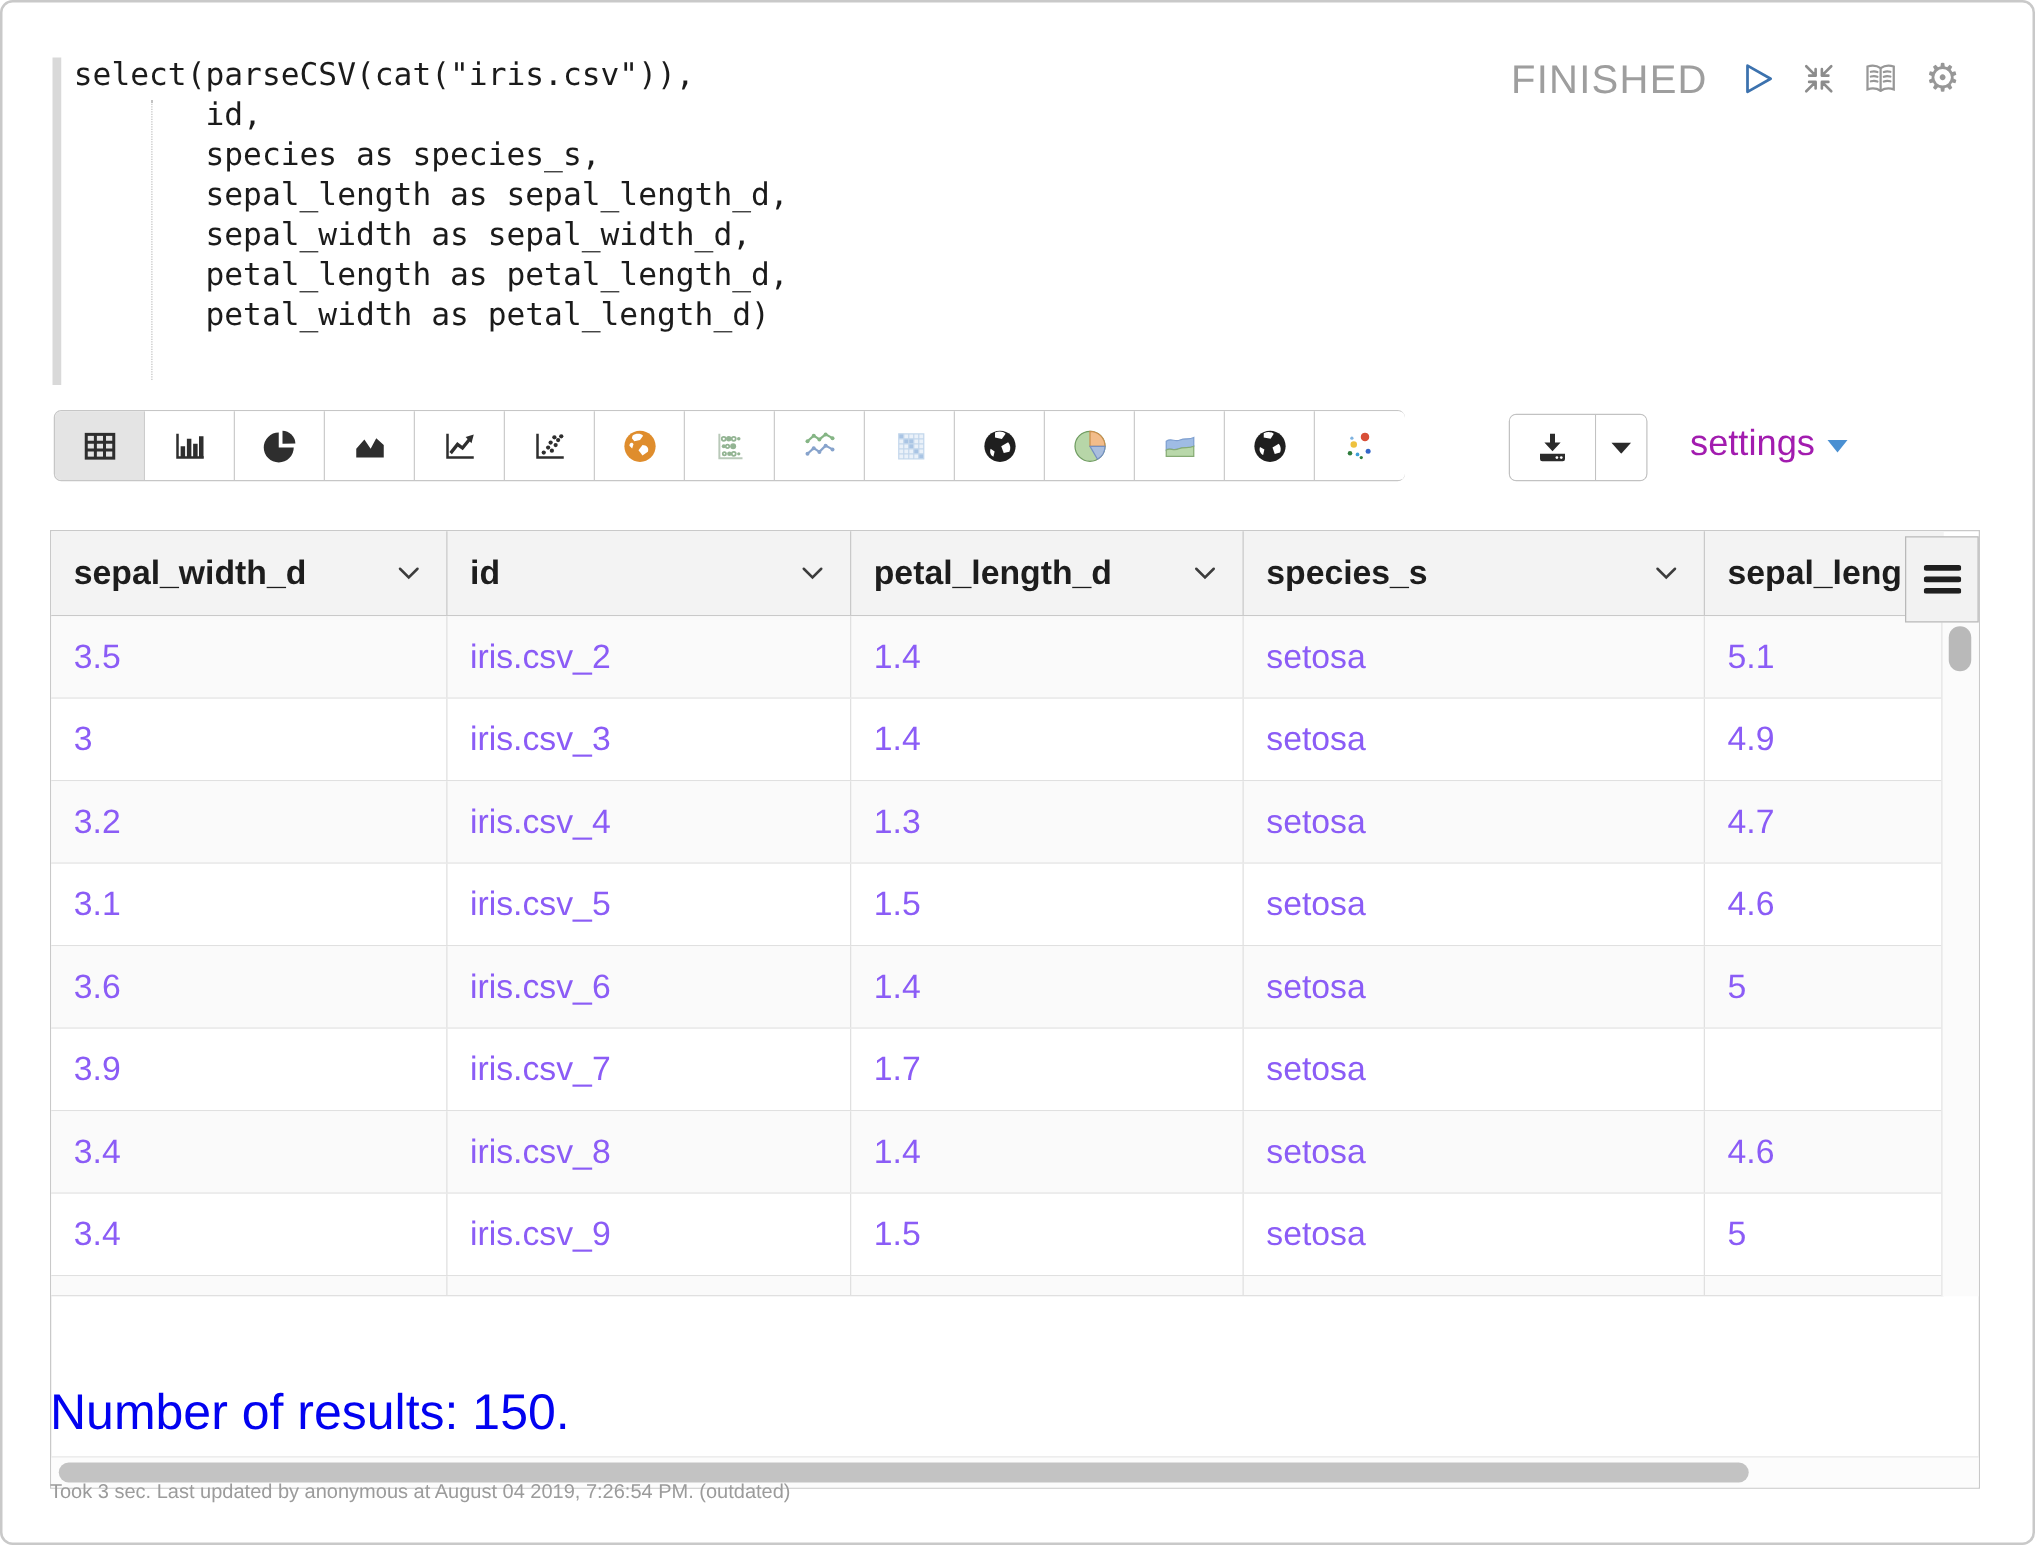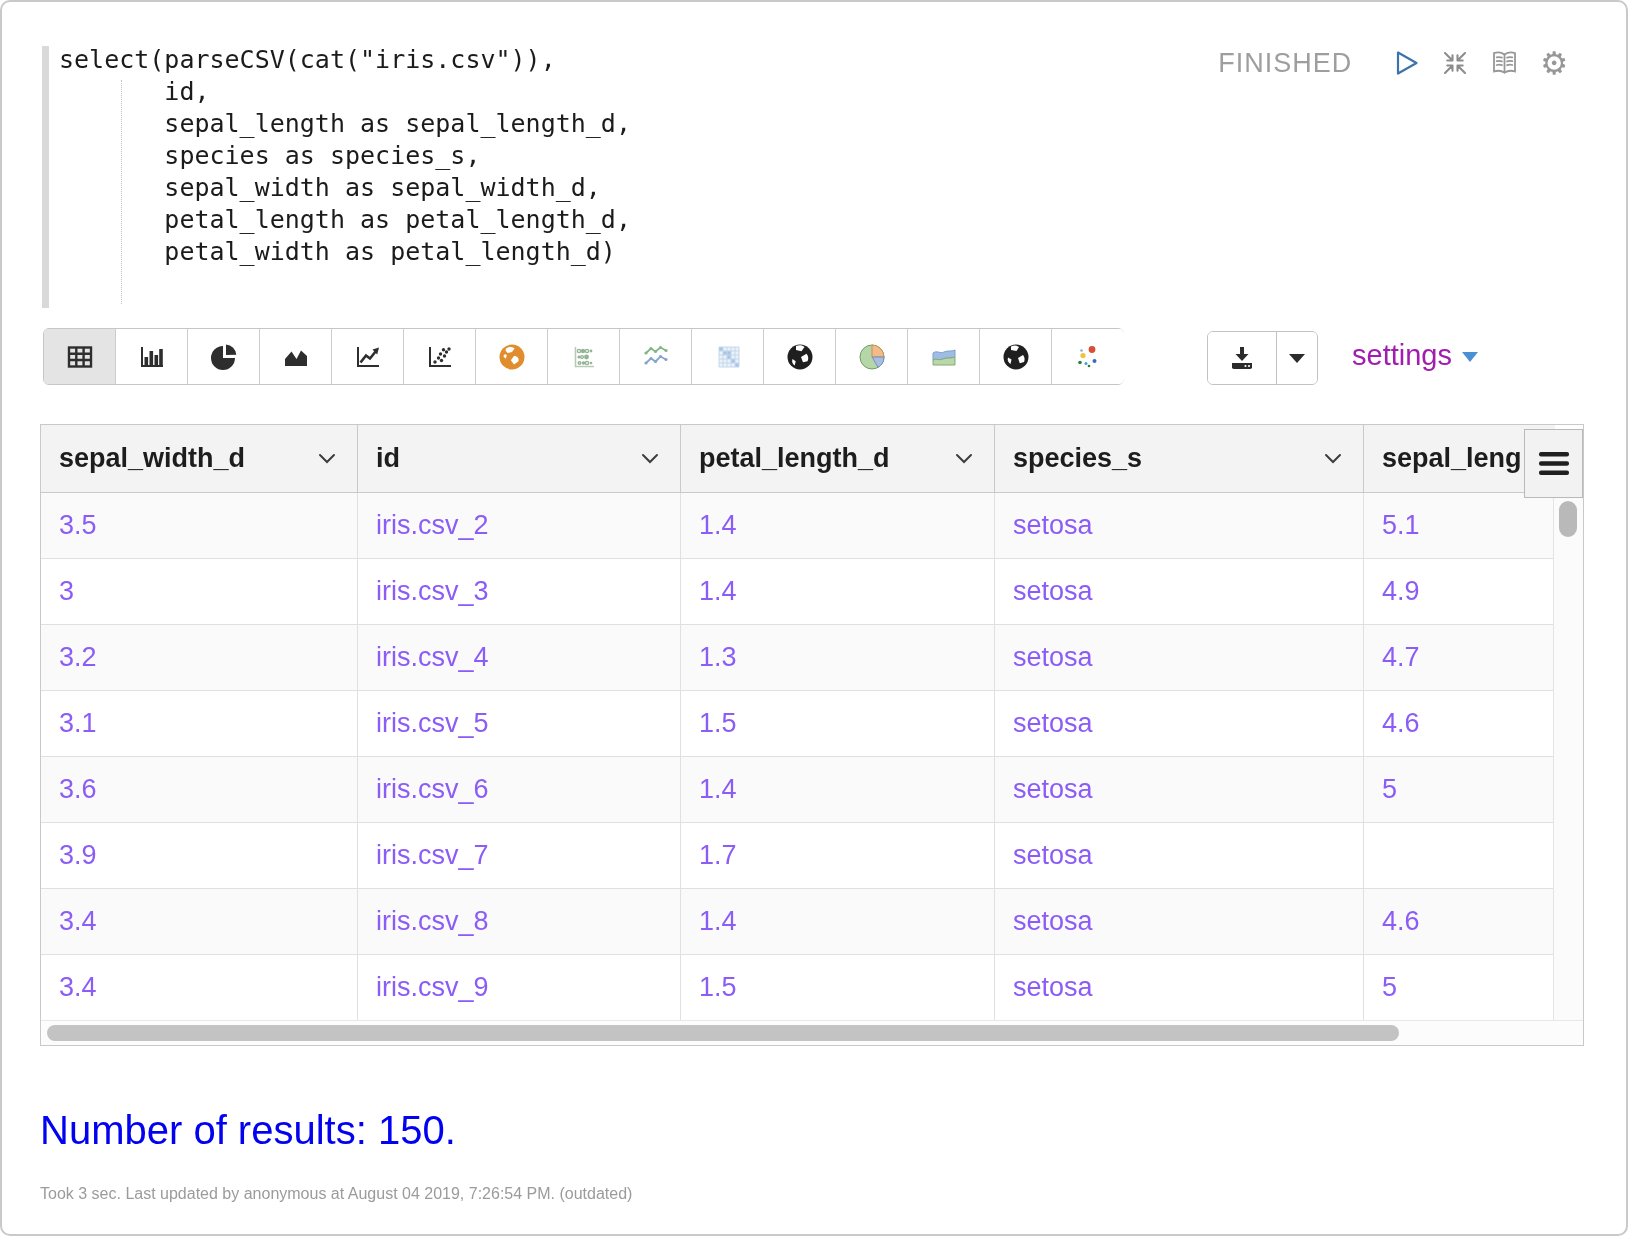--- a/index.html
+++ b/index.html
@@ -17,21 +17,21 @@
   .gutter { position:absolute; left:0; top:2px; width:7px; height:262px; background:#d9d9d9; }
   .indent-guide { position:absolute; left:79px; top:36px; height:224px; border-left:1px dotted #c2c2c2; }
   .code-line {
     margin-left:17px; white-space:pre;
     font-family:"DejaVu Sans Mono", monospace;
     font-size:25px; line-height:32px; color:#1b1b1b;
   }
 
   
   .status-row { position:absolute; top:44px; right:58px; display:flex; align-items:center; gap:21px; height:34px; }
-  .status-text { font-size:27px; color:#9e9e9e; letter-spacing:1px; margin-right:20px; }
+  .status-text { font-size:32px; color:#9e9e9e; letter-spacing:1px; margin-right:6px; }
   .icon-btn { display:flex; align-items:center; justify-content:center; cursor:pointer; background:none; border:none; }
   .gear-glyph { font-size:31px; color:#979797; line-height:1; font-family:"DejaVu Sans", sans-serif; }
 
   
   .viz-group {
     position:absolute; left:41px; top:326px; height:57px; width:1081px;
     display:flex; border:1px solid #c6c6c6; border-radius:6px; background:#fff;
   }
   .viz-btn {
     flex:0 0 72px; display:flex; align-items:center; justify-content:center;
@@ -49,21 +49,21 @@
   .dl-caret { width:40px; display:flex; align-items:center; justify-content:center; border:none; background:#fff; cursor:pointer; }
 
   .settings-link {
     position:absolute; left:1350px; top:337px; display:flex; align-items:center; gap:10px;
     font-size:29px; color:#a21caf; cursor:pointer;
   }
   .caret-blue { width:0; height:0; border-left:8px solid transparent; border-right:8px solid transparent; border-top:10px solid #4a90d2; margin-top:3px; }
 
   
   .table-wrap {
-    position:absolute; left:38px; top:422px; width:1544px; height:622px;
+    position:absolute; left:38px; top:422px; width:1544px; height:767px;
     border:1px solid #c9c9c9; background:#fff;
   }
   .thead { display:flex; height:68px; background:#f3f3f3; border-bottom:1px solid #c9c9c9; width:1514px; }
   .th {
     position:relative; display:flex; align-items:center; padding-left:18px;
     font-weight:bold; font-size:27px; color:#1d1d1d; border-right:1px solid #c9c9c9;
     overflow:hidden; white-space:nowrap; cursor:pointer;
   }
   .th .chev { position:absolute; right:20px; top:50%; transform:translateY(-50%); }
   .c0 { width:317px; } .c1 { width:323px; } .c2 { width:314px; } .c3 { width:369px; }
@@ -101,22 +101,22 @@
 </head>
 <body>
 
 <div class="card">
 
   <div class="code-area">
     <div class="gutter"></div>
     <div class="indent-guide"></div>
     <div class="code-line">select(parseCSV(cat("iris.csv")),</div>
     <div class="code-line">       id,</div>
+    <div class="code-line">       species as species_s,</div>
     <div class="code-line">       sepal_length as sepal_length_d,</div>
-    <div class="code-line">       species as species_s,</div>
     <div class="code-line">       sepal_width as sepal_width_d,</div>
     <div class="code-line">       petal_length as petal_length_d,</div>
     <div class="code-line">       petal_width as petal_length_d)</div>
   </div>
 
   <div class="status-row">
     <span class="status-text">FINISHED</span>
     <button class="icon-btn">
       <span>
         <svg width="27" height="28" viewBox="0 0 26 28">

